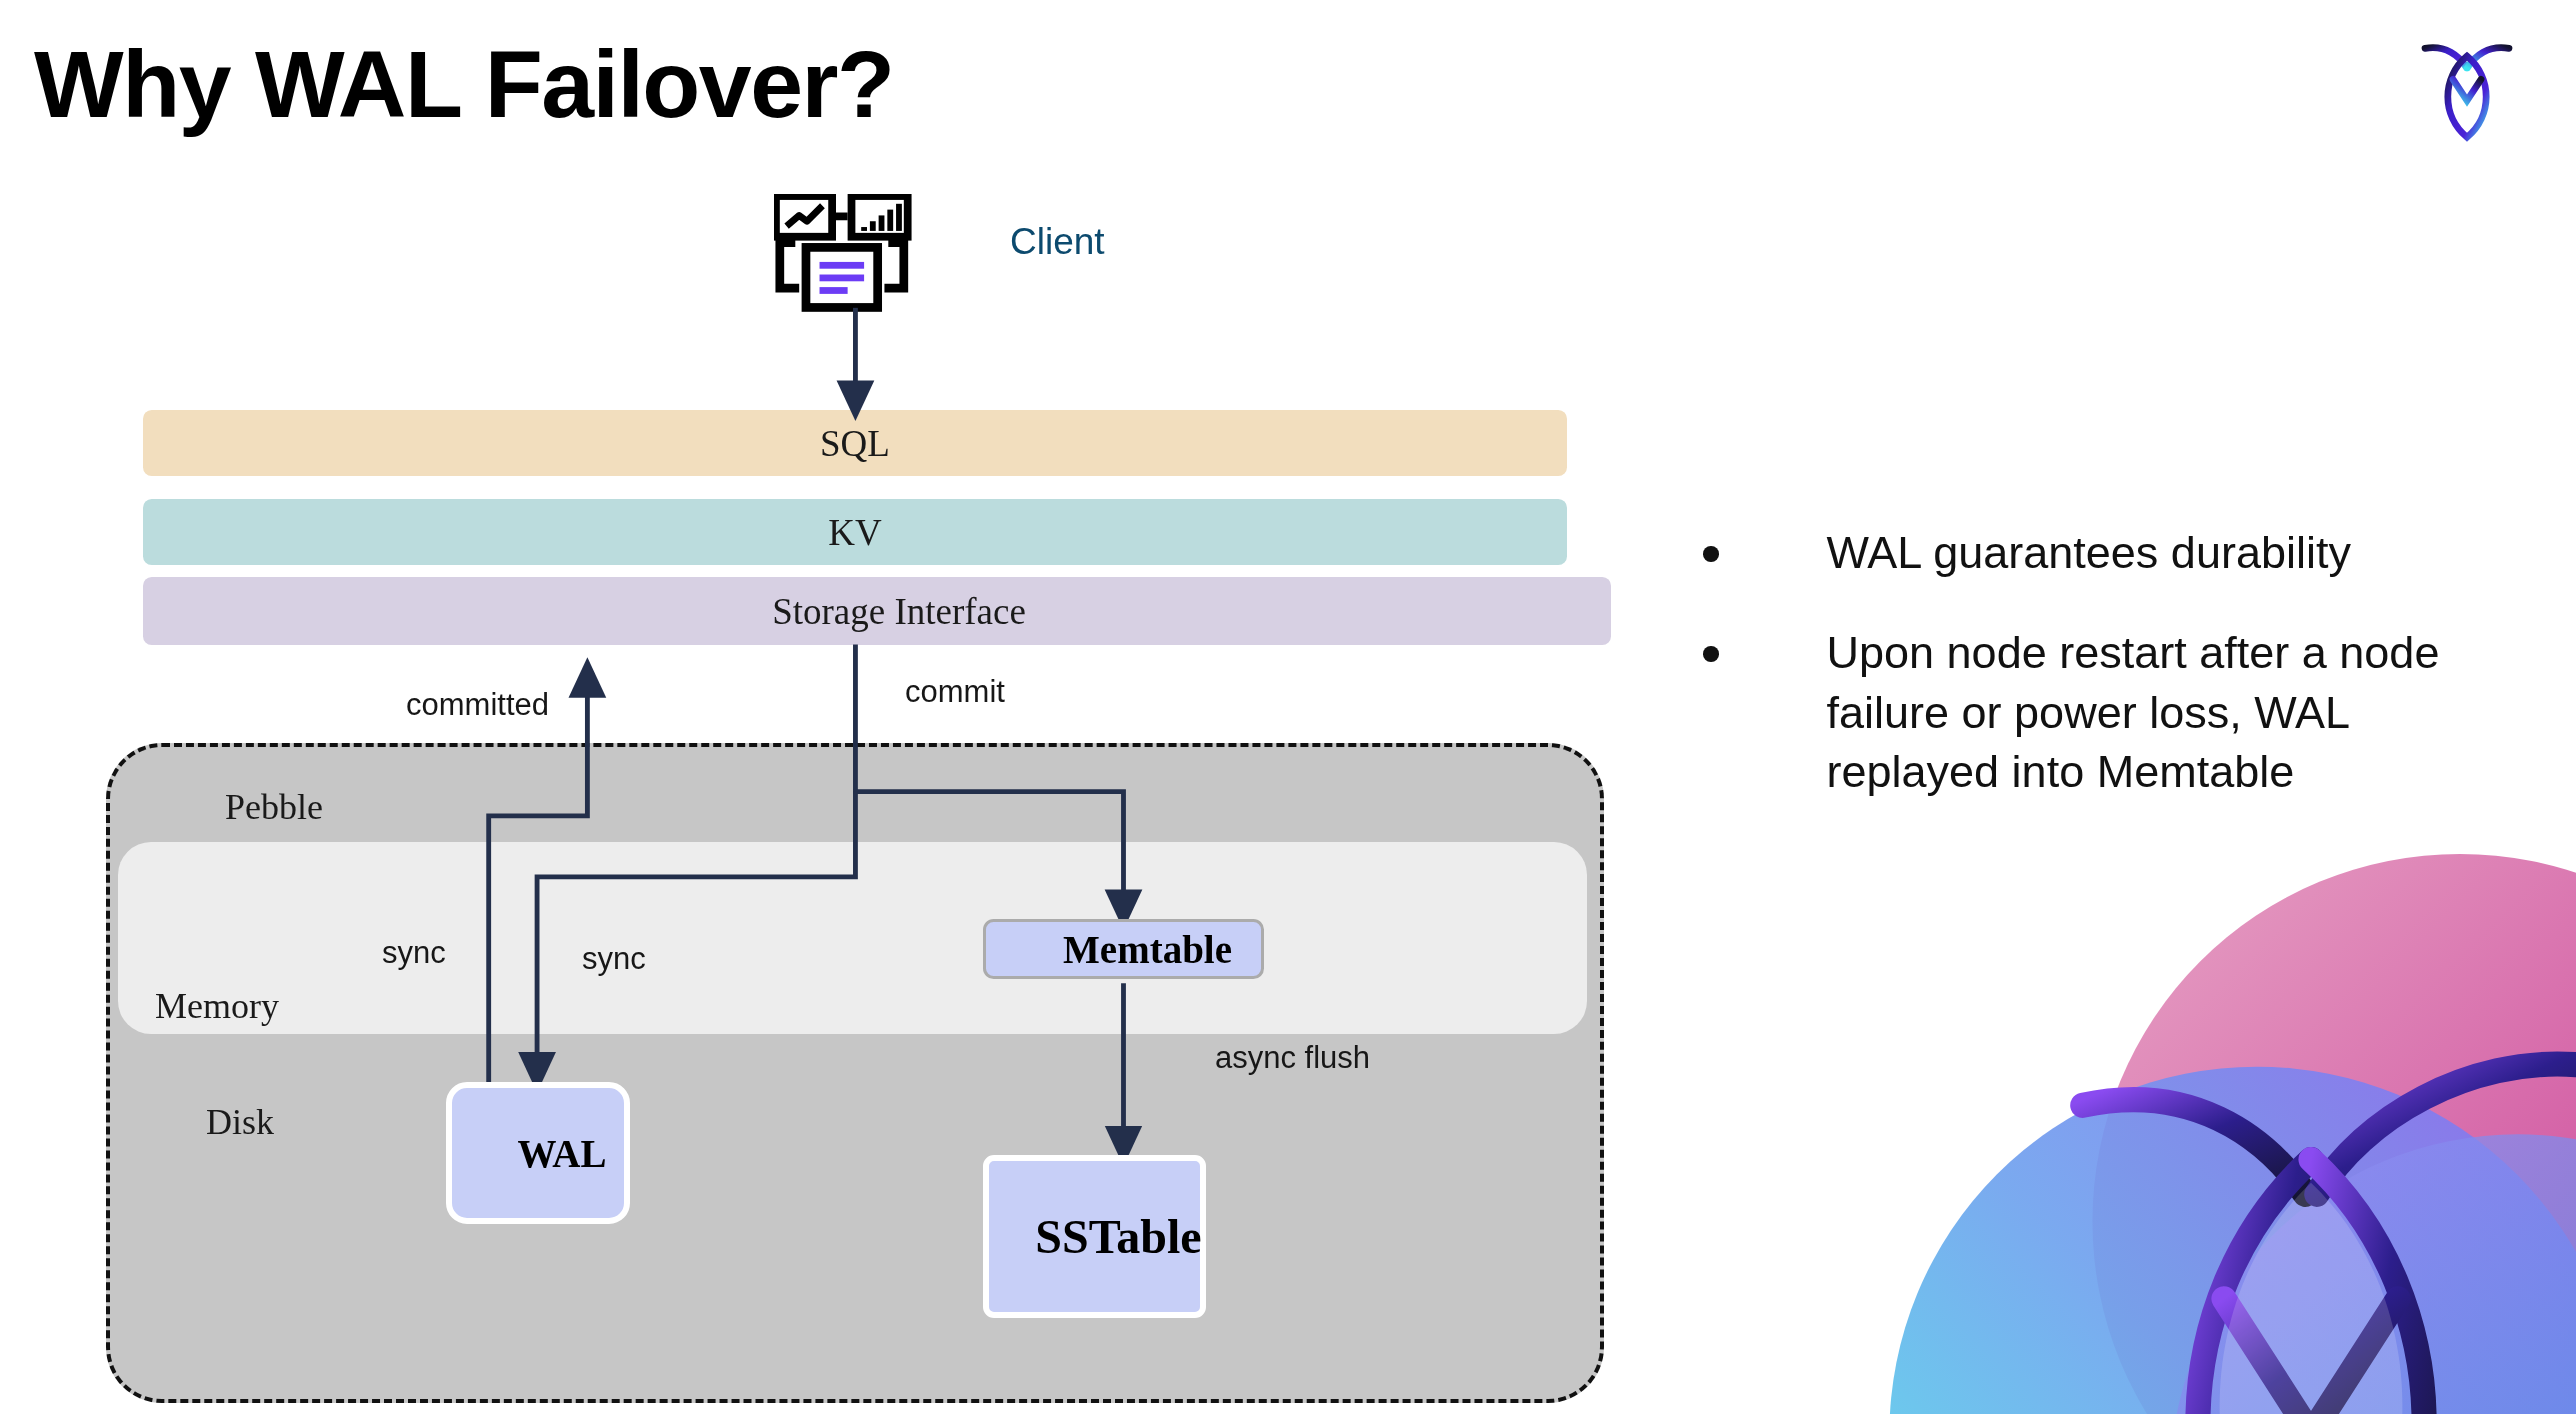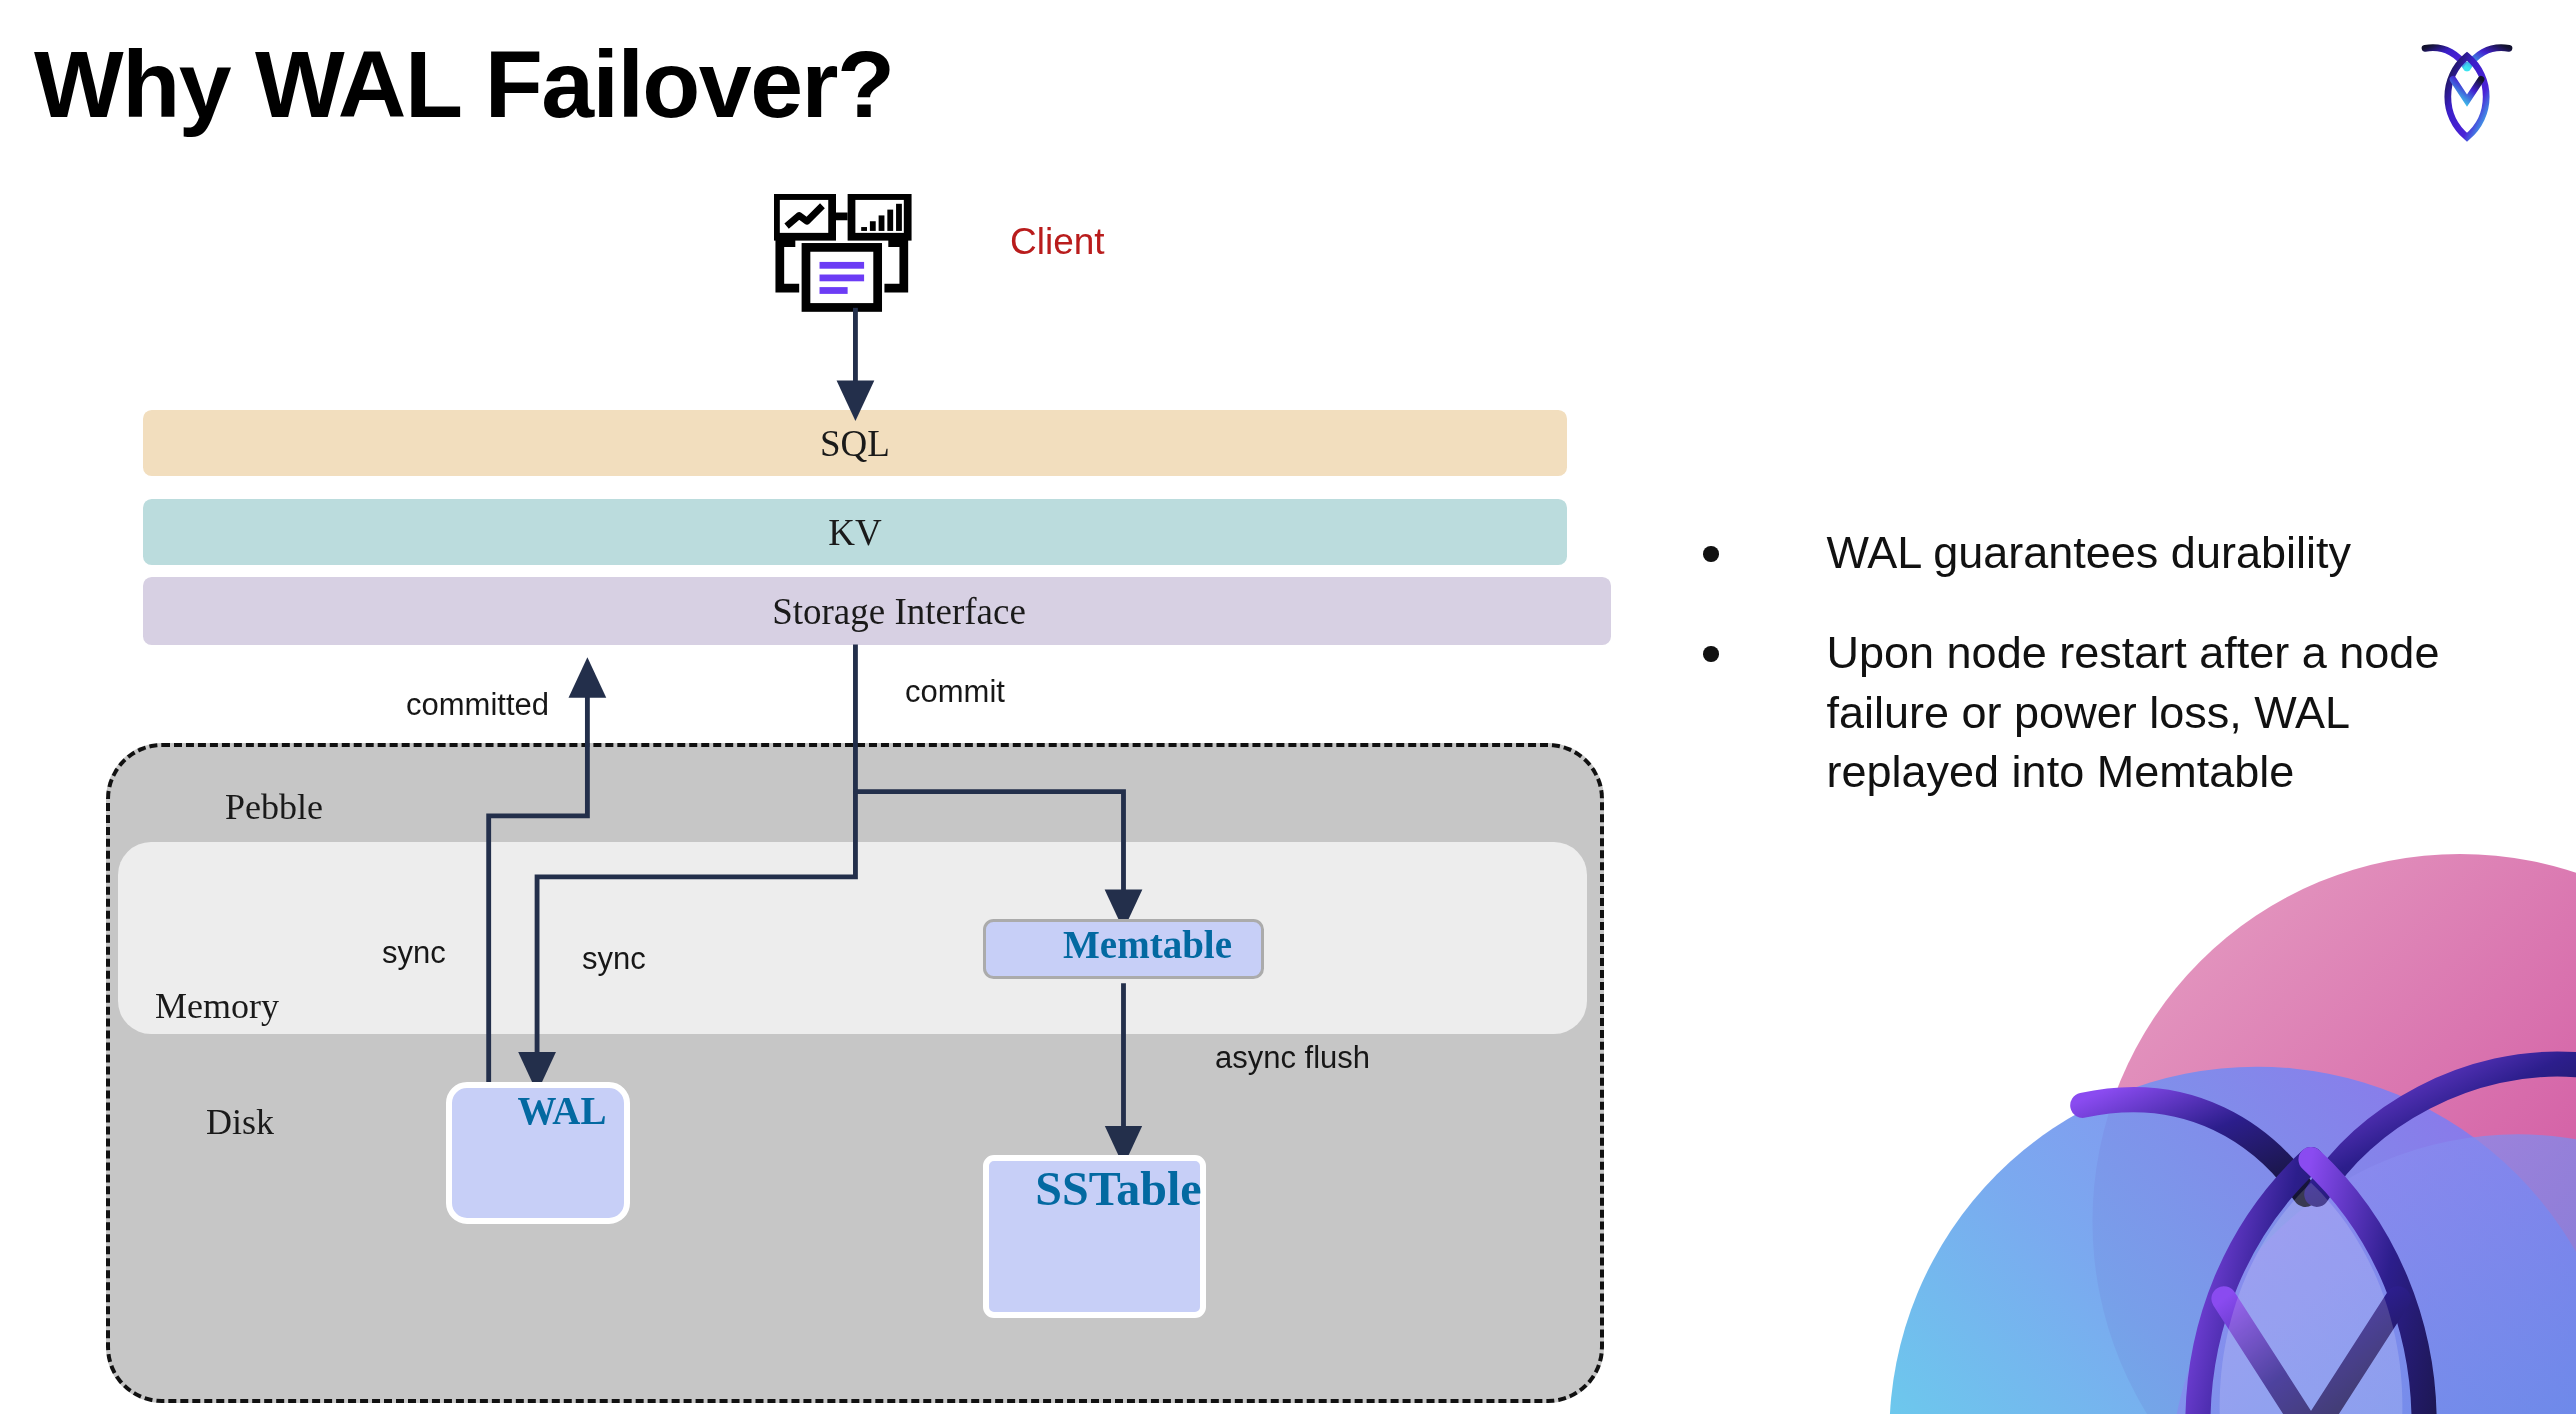--- a/index.html
+++ b/index.html
@@ -21,21 +21,21 @@
   
   #brand-logo{position:absolute;left:2416px;top:33px;width:102px;height:111px;}
 
   
   #corner-art{position:absolute;right:0;bottom:0;width:735px;height:600px;overflow:hidden;pointer-events:none;}
 
   
   #client-icon{position:absolute;left:774px;top:194px;width:155px;height:131px;}
   #client-label{
     position:absolute;left:1010px;top:221px;
-    font-size:37px;color:#b91c1c;font-family:"Liberation Sans",sans-serif;
+    font-size:37px;color:#0c4a6e;font-family:"Liberation Sans",sans-serif;
     white-space:nowrap;
   }
 
   
   .layer-bar{
     position:absolute;left:143px;width:1424px;height:66px;border-radius:8.7px;
     display:flex;align-items:center;justify-content:center;
     font-family:"Liberation Serif", serif;font-size:37px;color:#1a1a1a;
   }
   #layer-sql{top:410px;background:#F2DEBE;}
@@ -61,22 +61,22 @@
     font-family:"Liberation Serif",serif;font-size:36px;color:#1a1a1a;
   }
   #disk-label{
     position:absolute;left:206px;top:1101px;
     font-family:"Liberation Serif",serif;font-size:36px;color:#1a1a1a;
   }
 
   
   .store-box{
     position:absolute;background:#C7CFF7;
-    display:flex;align-items:flex-start;justify-content:center;
-    font-family:"Liberation Serif",serif;font-weight:700;color:#0369a1;
+    display:flex;align-items:center;justify-content:center;
+    font-family:"Liberation Serif",serif;font-weight:700;color:#000000;
     box-sizing:border-box;
     padding-left:48px;
   }
   #box-memtable{
     left:983px;top:919px;width:281px;height:60px;border-radius:10.6px;
     border:3.9px solid #ABABAB;font-size:39px;
   }
   #box-wal{
     left:446px;top:1082px;width:184px;height:142px;border-radius:21px;
     border:6.8px solid #ffffff;font-size:39px;

